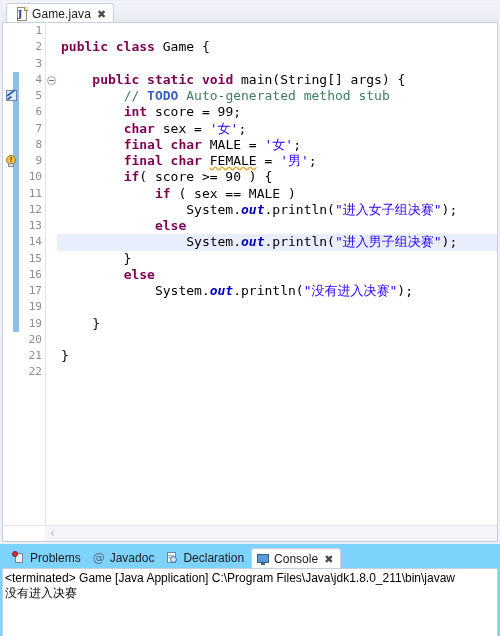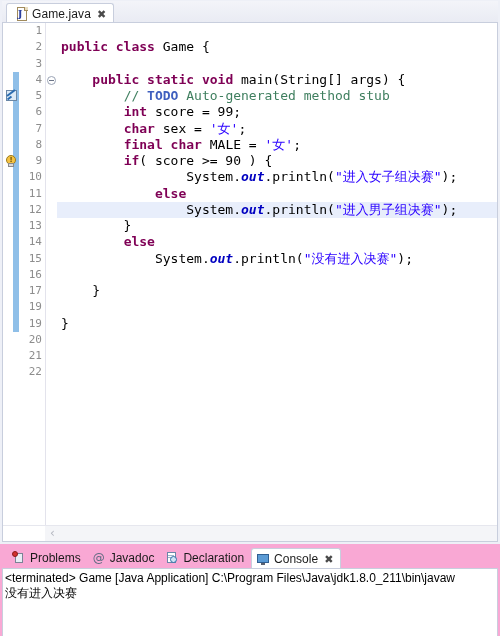--- a/index.html
+++ b/index.html
@@ -302,21 +302,21 @@
     font-family: "DejaVu Sans", sans-serif;
   }
 
   
   .view-part {
     position: absolute;
     left: 0;
     right: 0;
     top: 544px;
     bottom: 0;
-    background: #f9a8d4;
+    background: #7dd3fc;
     padding: 2px 3px 0 2px;
     box-sizing: border-box;
   }
   .view-tabs {
     height: 22px;
     display: flex;
     align-items: flex-end;
     gap: 0px;
     padding-left: 6px;
     box-sizing: border-box;
@@ -483,21 +483,23 @@
           </div>
         <div class="code-area" id="code-area">
             <div class="code-line">&nbsp;</div>
             <div class="code-line"><span class="kw">public</span> <span class="kw">class</span> Game {</div>
             <div class="code-line">&nbsp;</div>
             <div class="code-line">    <span class="kw">public</span> <span class="kw">static</span> <span class="kw">void</span> main(String[] args) {</div>
             <div class="code-line">        <span class="cmt">// <span class="todo">TODO</span> Auto-generated method stub</span></div>
             <div class="code-line">        <span class="kw">int</span> score = 99;</div>
             <div class="code-line">        <span class="kw">char</span> sex = <span class="str">'女'</span>;</div>
             <div class="code-line">        <span class="kw">final</span> <span class="kw">char</span> MALE = <span class="str">'女'</span>;</div>
+            <div class="code-line">        <span class="kw">final</span> <span class="kw">char</span> <span class="warnunderline">FEMALE</span> = <span class="str">'男'</span>;</div>
             <div class="code-line">        <span class="kw">if</span>( score &gt;= 90 ) {</div>
+            <div class="code-line">            <span class="kw">if</span> ( sex == MALE )</div>
             <div class="code-line">                System.<span class="fld">out</span>.println(<span class="str">"进入女子组决赛"</span>);</div>
             <div class="code-line">            <span class="kw">else</span></div>
             <div class="code-line current">                System.<span class="fld">out</span>.println(<span class="str">"进入男子组决赛"</span>);</div>
             <div class="code-line">        }</div>
             <div class="code-line">        <span class="kw">else</span></div>
             <div class="code-line">            System.<span class="fld">out</span>.println(<span class="str">"没有进入决赛"</span>);</div>
             <div class="code-line">&nbsp;</div>
             <div class="code-line">    }</div>
             <div class="code-line">&nbsp;</div>
             <div class="code-line">}</div>

